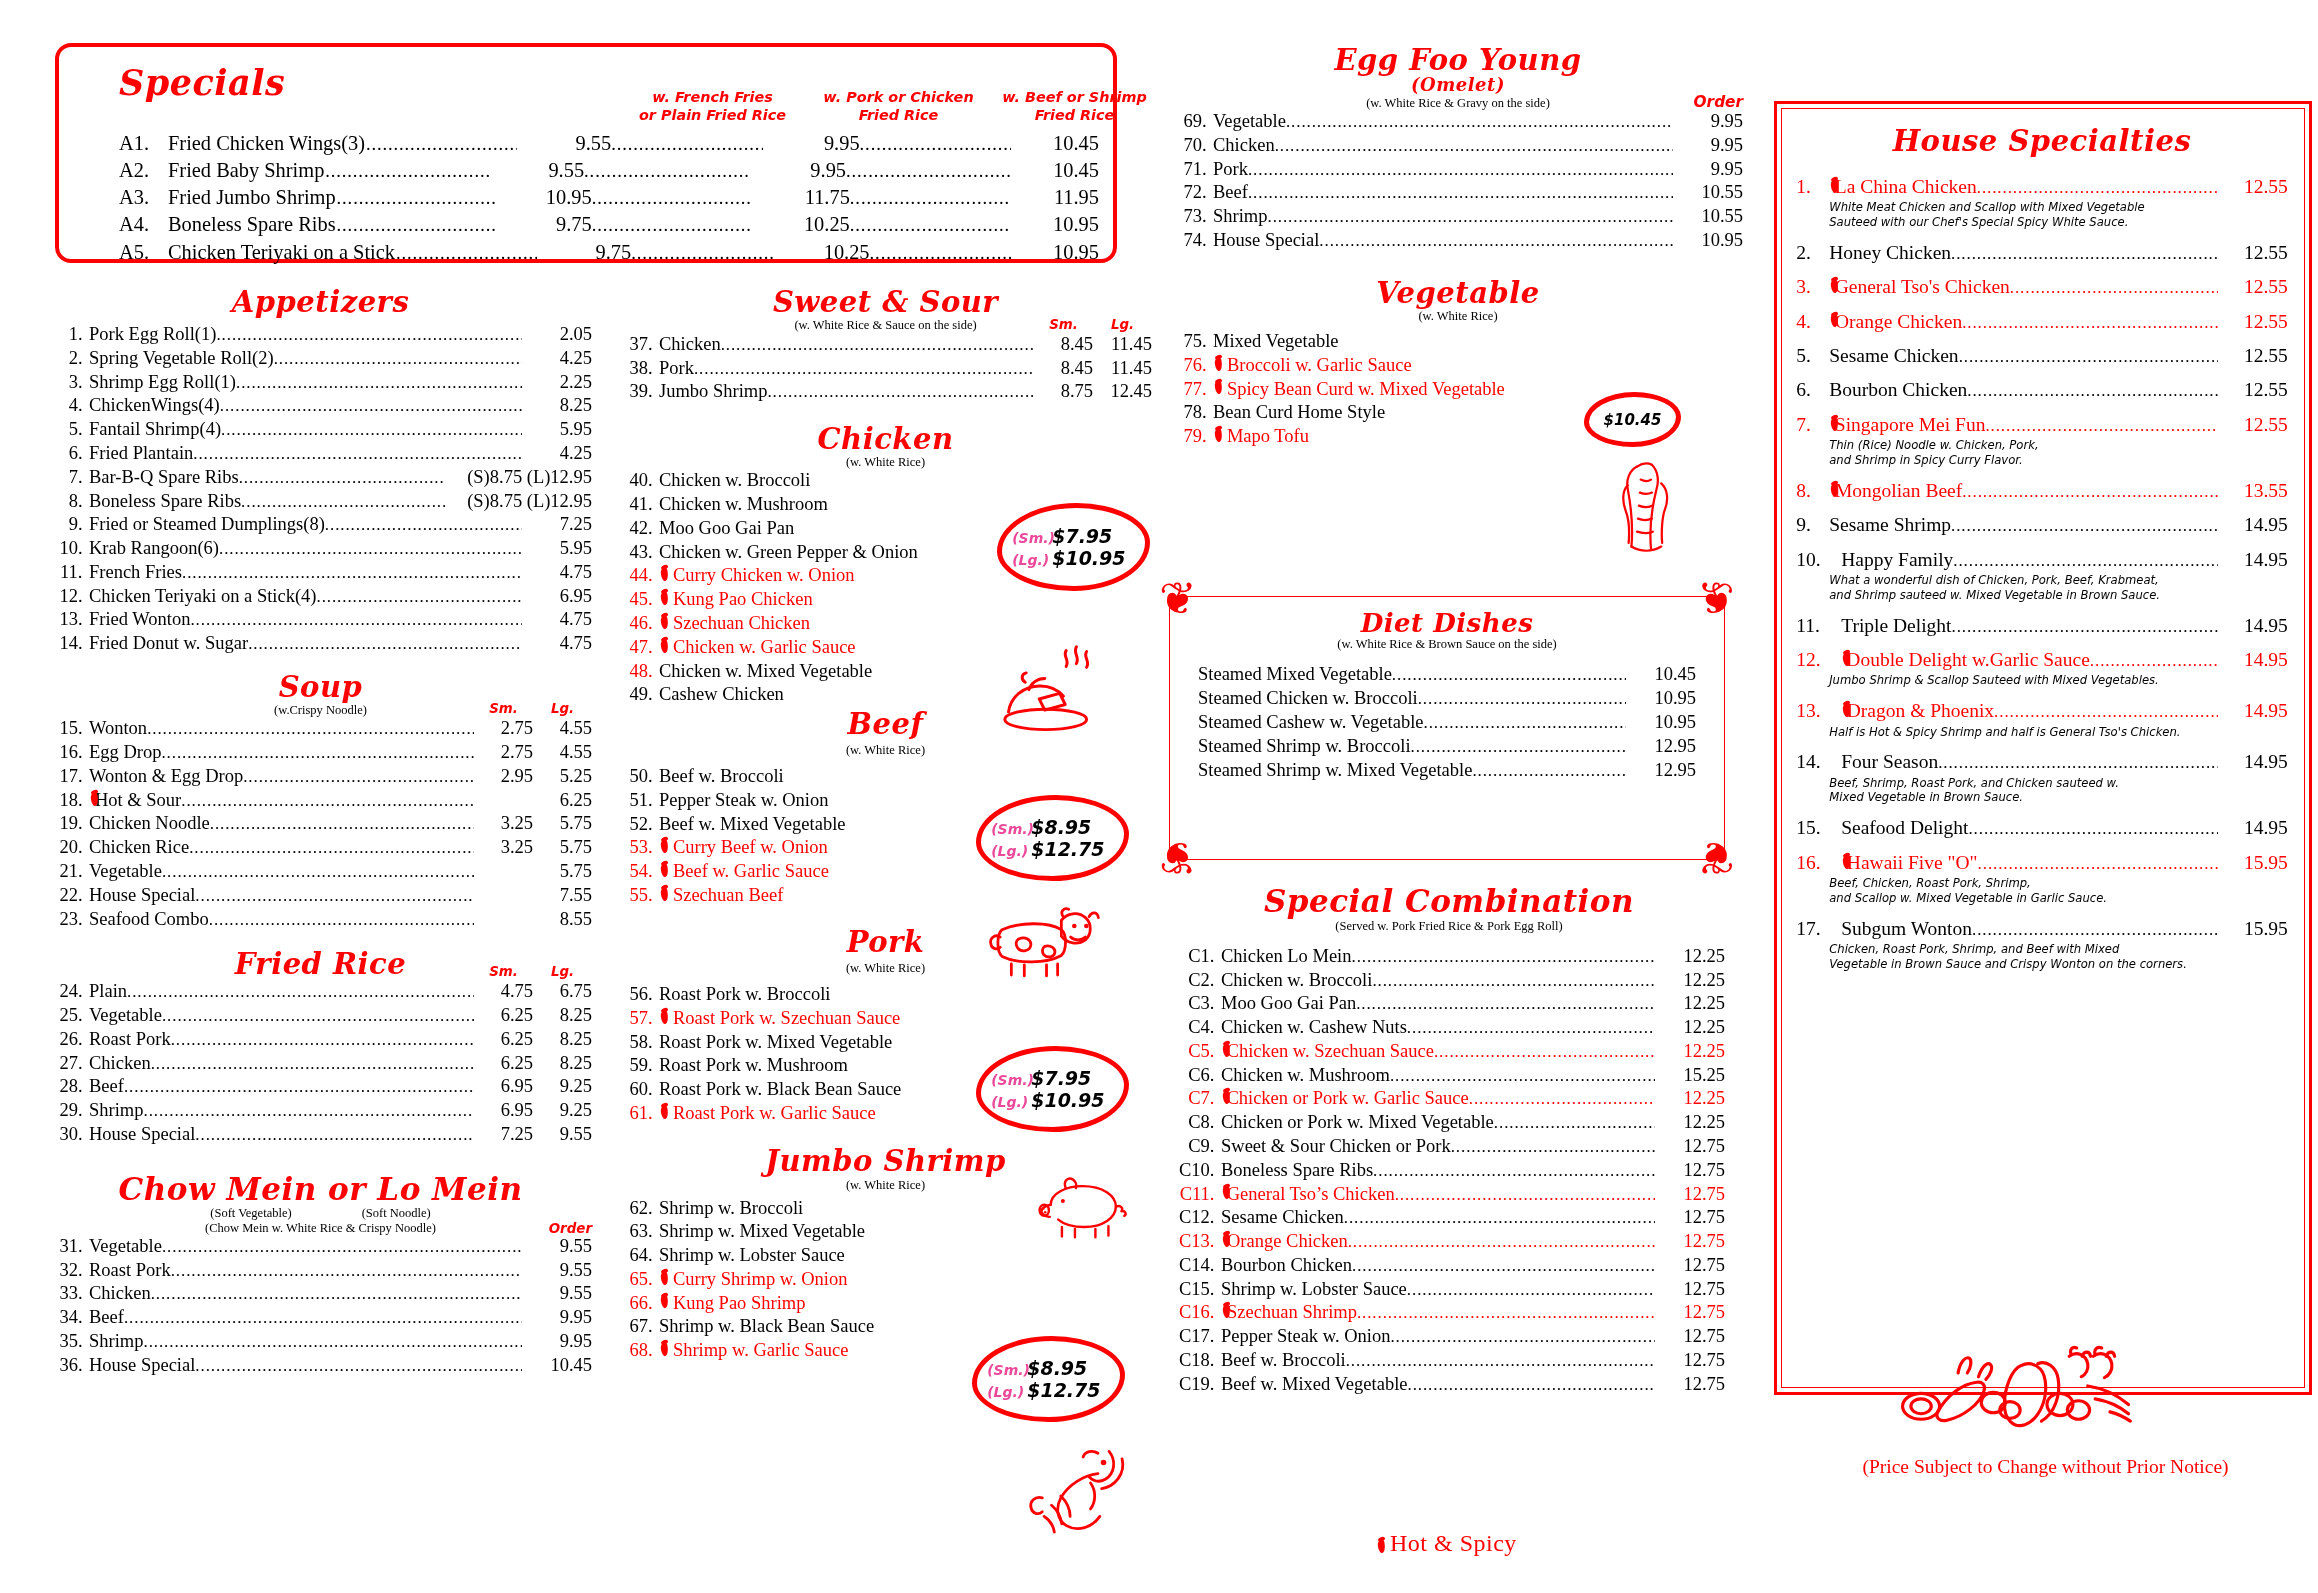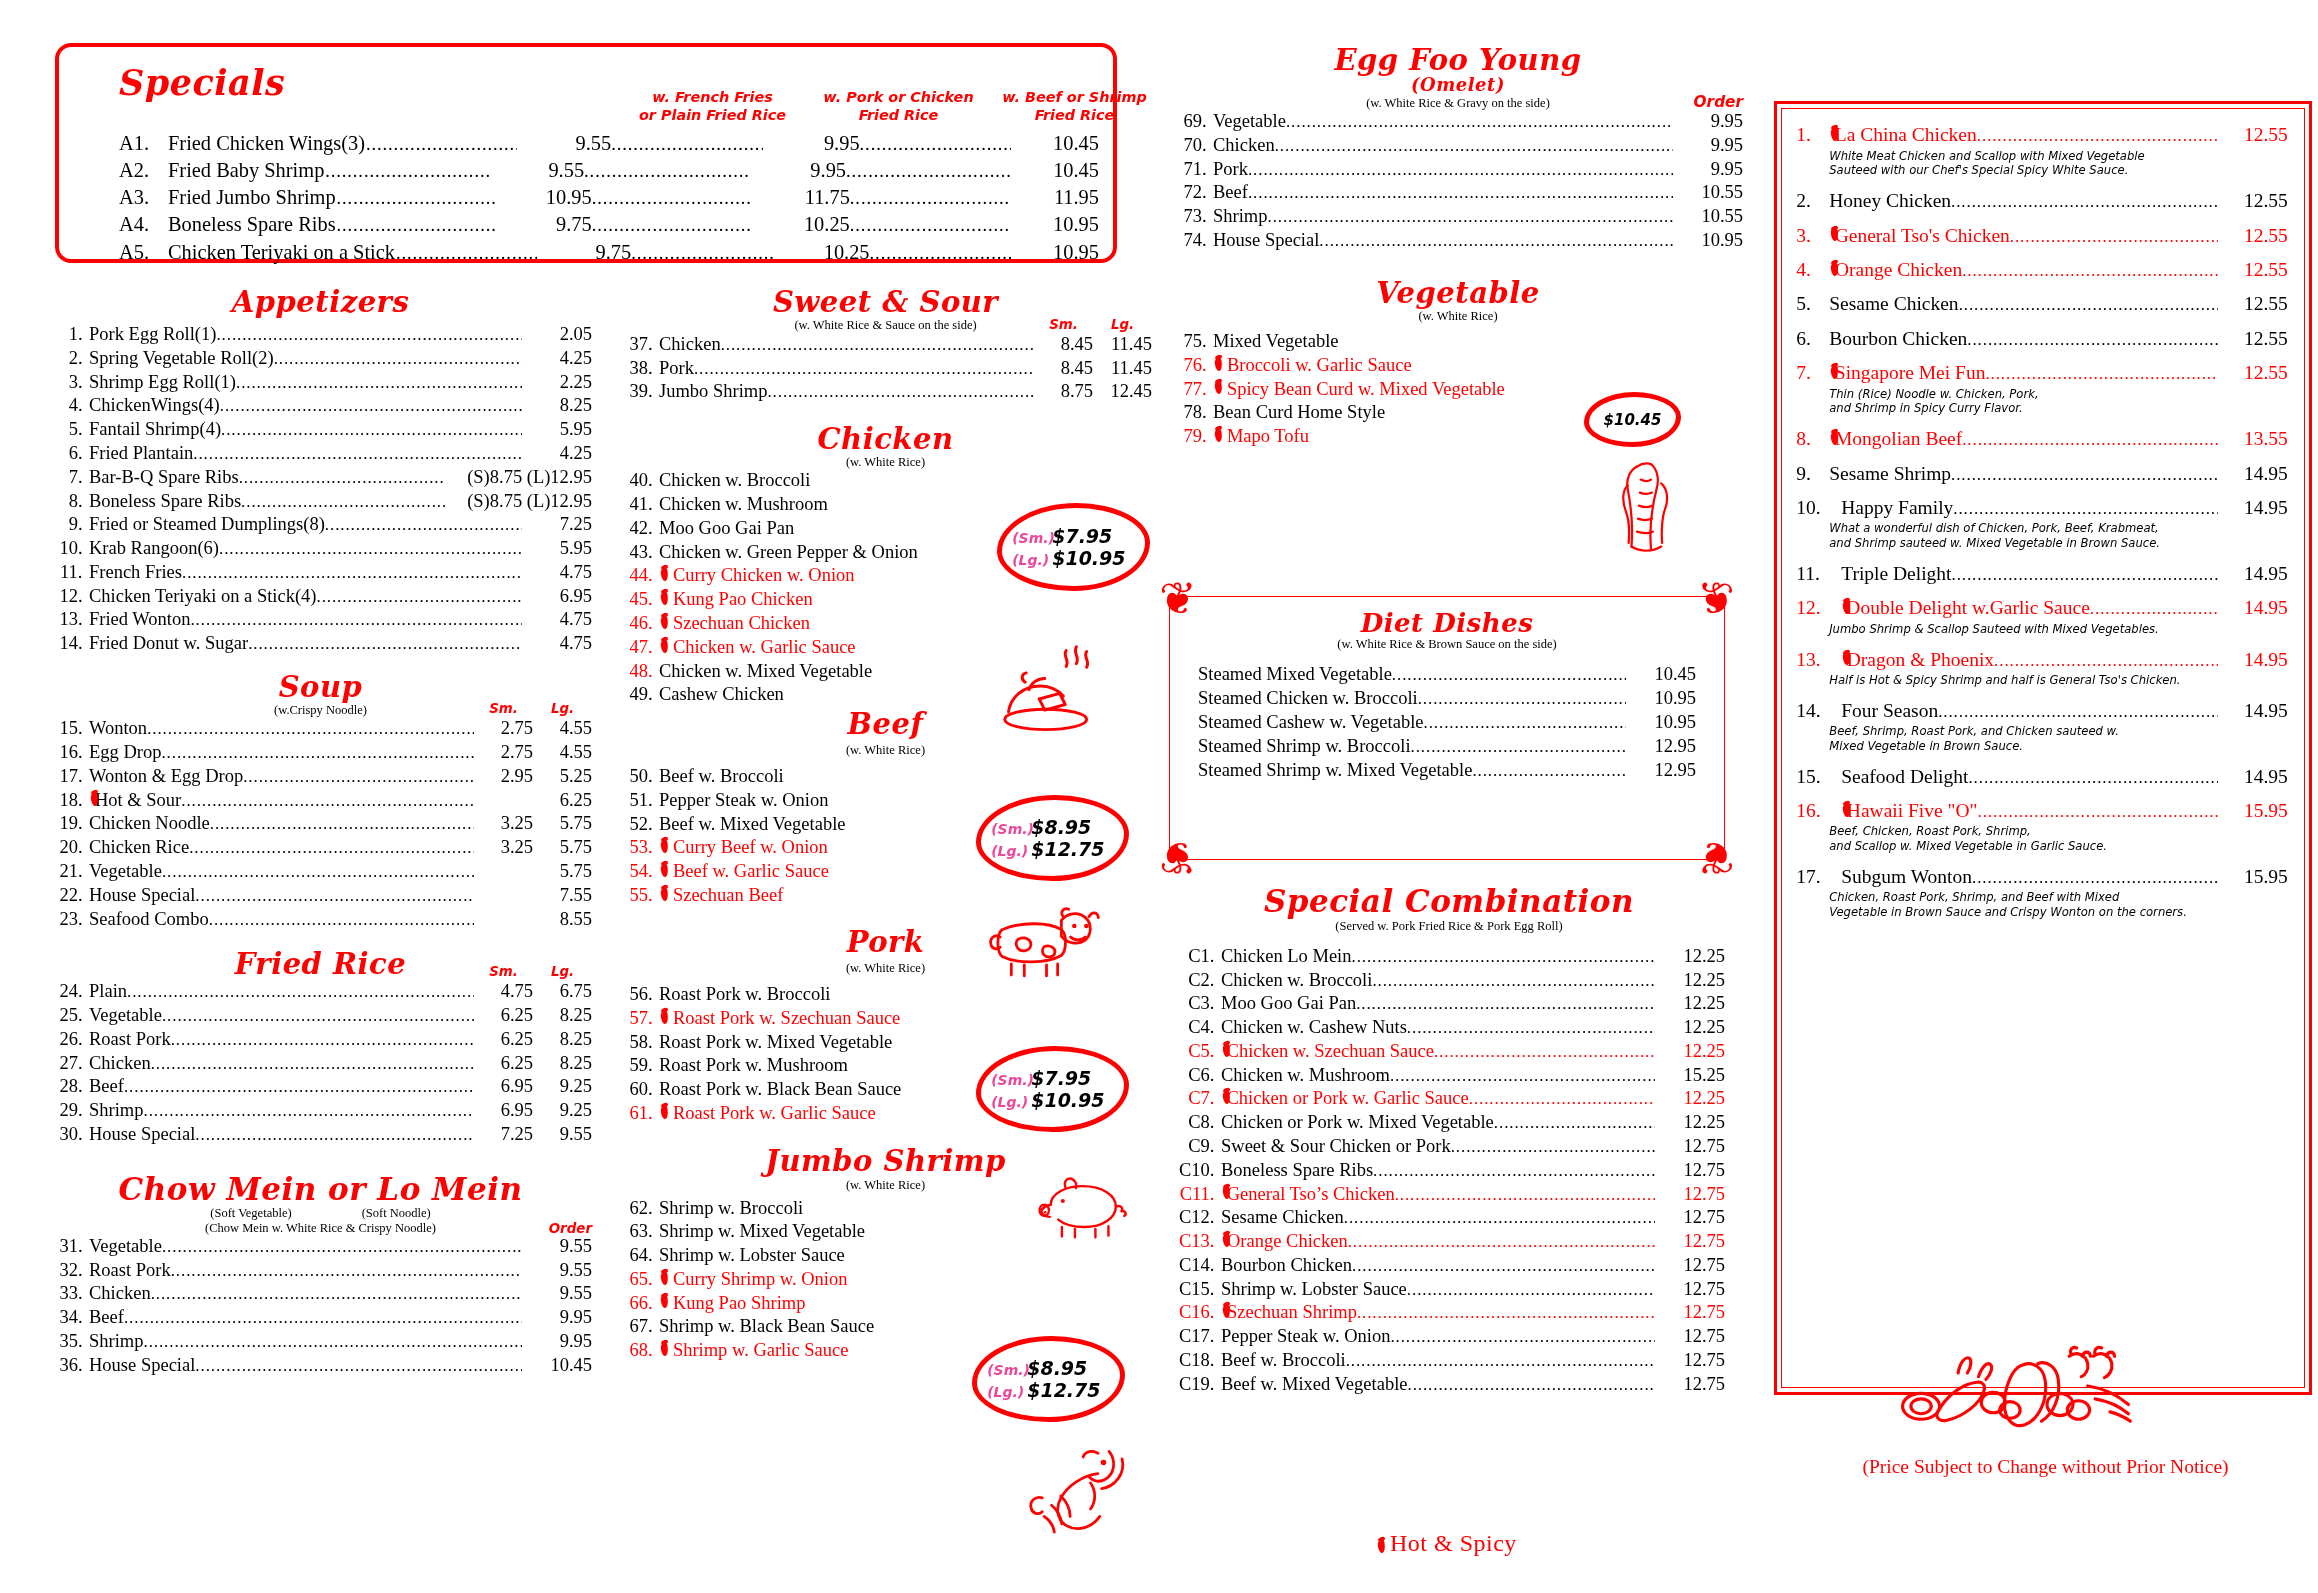--- a/index.html
+++ b/index.html
@@ -1071,20 +1071,21 @@
       </div>
   </div>
 
   <div class="hotspicy script" style="font-style:normal;font-family:'Liberation Serif',serif;font-weight:normal">
     <span class="chili-g"></span><span>Hot &amp; Spicy</span>
   </div>
 
   <div class="hs-outer">
     <div class="hs-inner">
       <div class="hs-body">
+        <div class="hs-title script">House Specialties</div>
         <div id="hs-rows">
             <div>
               <div class="hs-row">
                 <span class="num red">1.</span>
                 <span class="chili-g"></span>
                 <span class="nm red">La China Chicken</span>
                 <span class="dots red">................................................................................................................................................................................................................................................................................................................................................................................................................</span>
                 <span class="pr red">12.55</span>
               </div>
               <div class="hs-desc">White Meat Chicken and Scallop with Mixed Vegetable<br>Sauteed with our Chef's Special Spicy White Sauce.</div>

